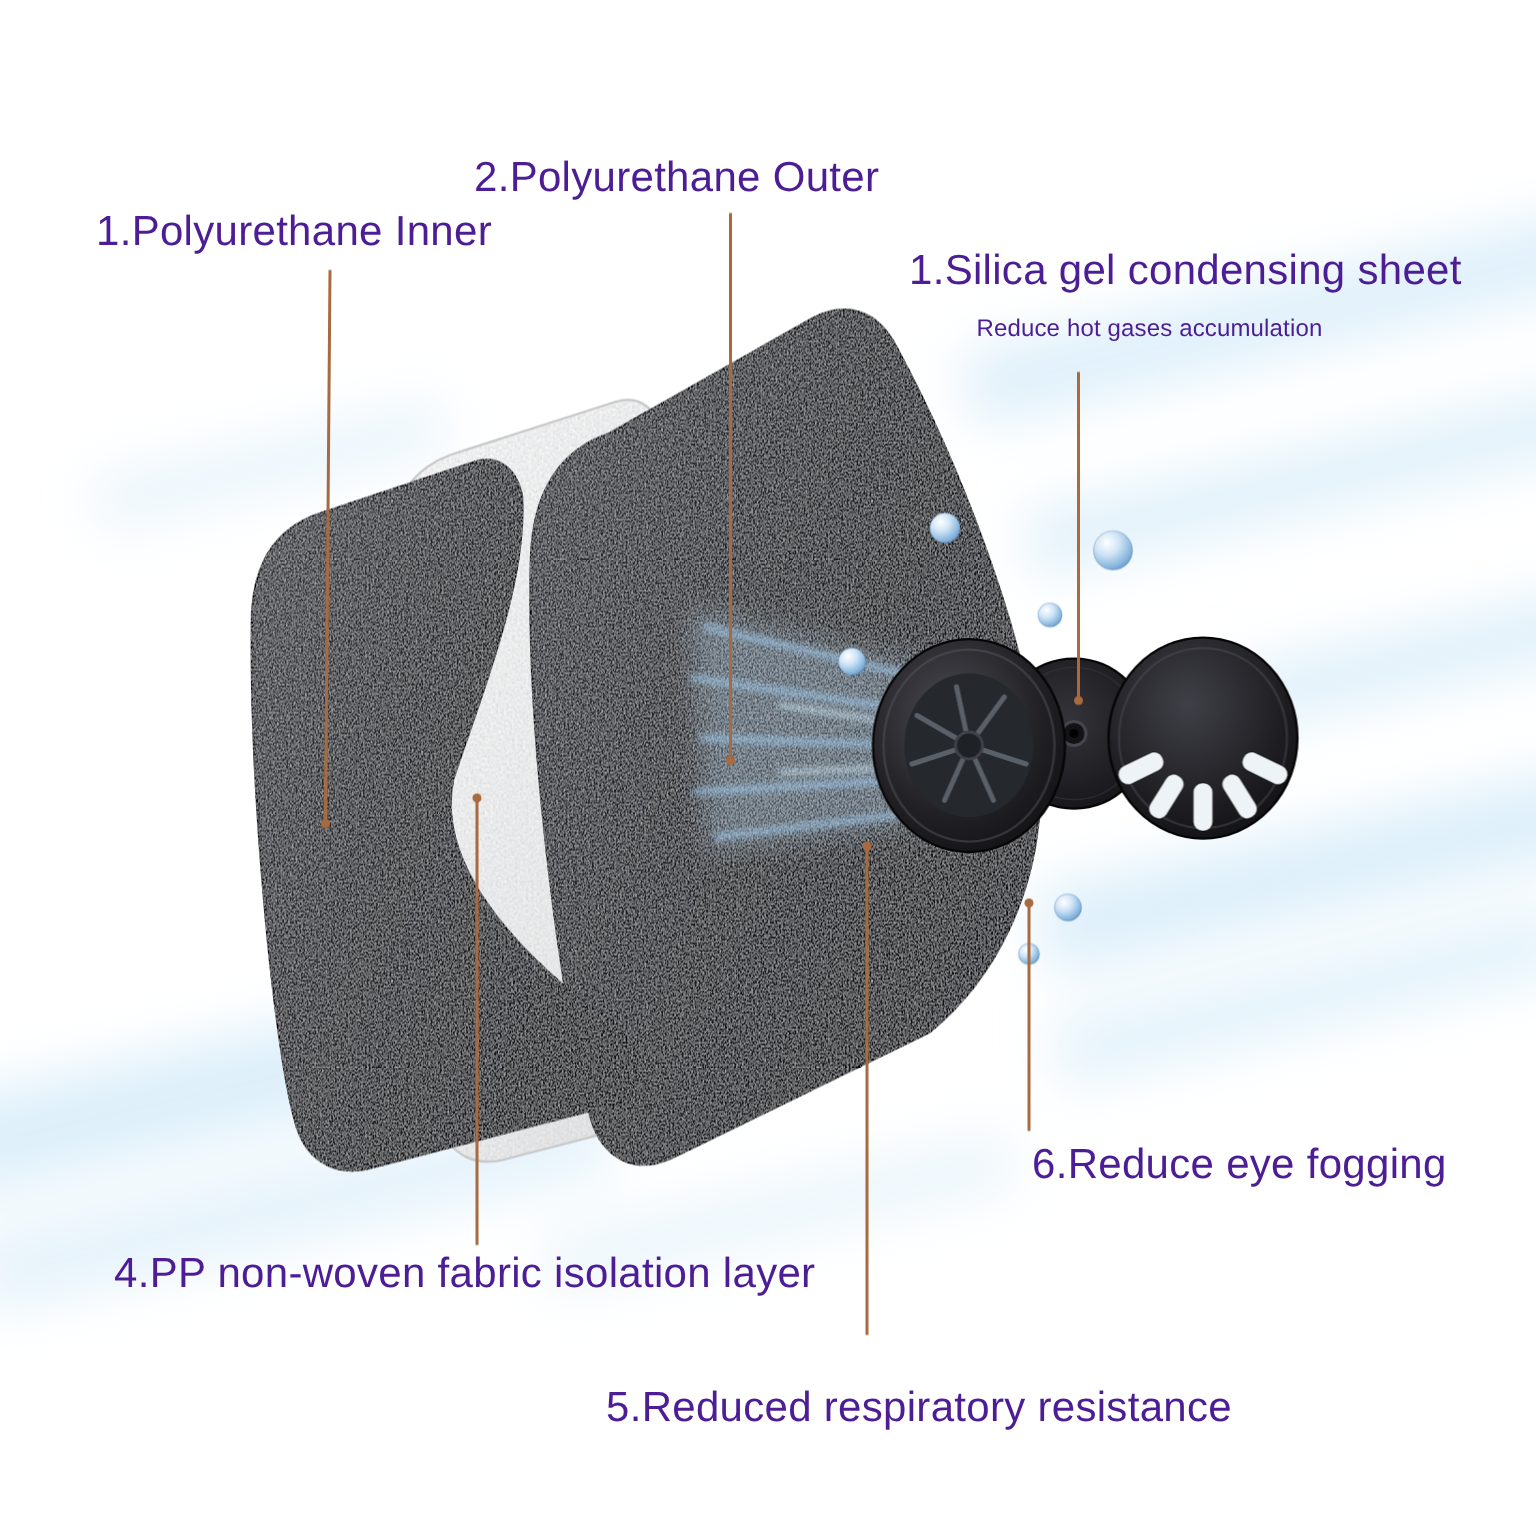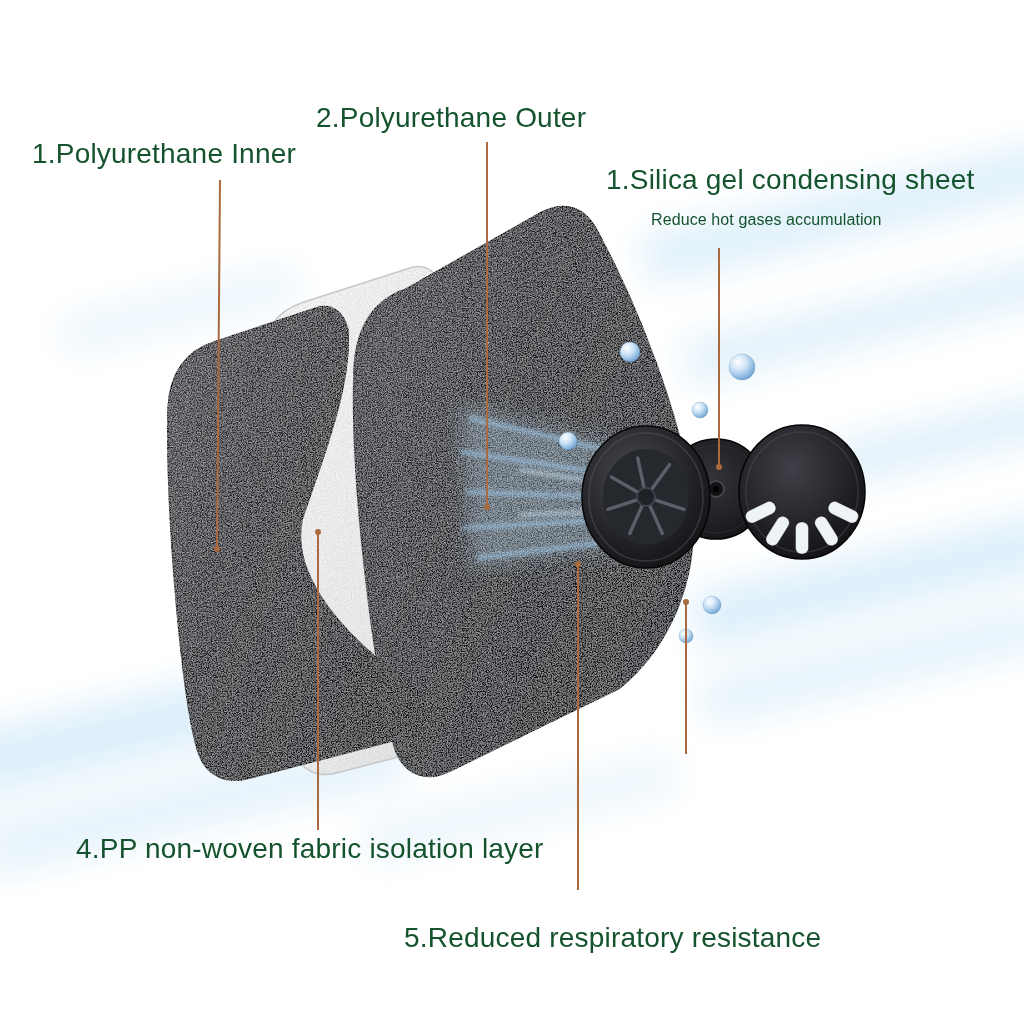--- a/index.html
+++ b/index.html
@@ -7,21 +7,21 @@
     position:relative;
     width:1024px;height:1024px;
     overflow:hidden;
     background:#ffffff;
     font-family:"Liberation Sans", sans-serif;
   }
   .stage svg{position:absolute;left:0;top:0;}
   .label{
     position:absolute;
     font-size:28px;
-    color:#14532d;
+    color:#4c1d95;
     white-space:nowrap;
     letter-spacing:0.2px;
   }
   .label.sub{
     font-size:16px;
     letter-spacing:0.1px;
     margin-left:28px;
   }
 </style>
 </head>
@@ -241,20 +241,21 @@
         <line x1="578" y1="890" x2="578" y2="566"></line>
           <circle cx="578" cy="564" r="3" stroke="none"></circle>
       </g>
       <g>
         <line x1="686" y1="754" x2="686" y2="604"></line>
           <circle cx="686" cy="602" r="3" stroke="none"></circle>
       </g>
     </g>
   </svg>
 
-  <div class="label" style="left:32px;  top:138px;">1.Polyurethane Inner</div>
+  <div class="label" style="left:64px;  top:138px;">1.Polyurethane Inner</div>
   <div class="label" style="left:316px; top:102px;">2.Polyurethane Outer</div>
   <div class="label" style="left:606px; top:164px;">1.Silica gel condensing sheet</div>
   <div class="label sub" style="left:623px; top:211px;">Reduce hot gases accumulation</div>
   <div class="label" style="left:32px;  top:833px;margin-left:44px;">4.PP non-woven fabric isolation layer</div>
   <div class="label" style="left:404px; top:894px;margin-top:28px;">5.Reduced respiratory resistance</div>
+  <div class="label" style="left:688px; top:760px;">6.Reduce eye fogging</div>
 
 </div>
 
 </body></html>

